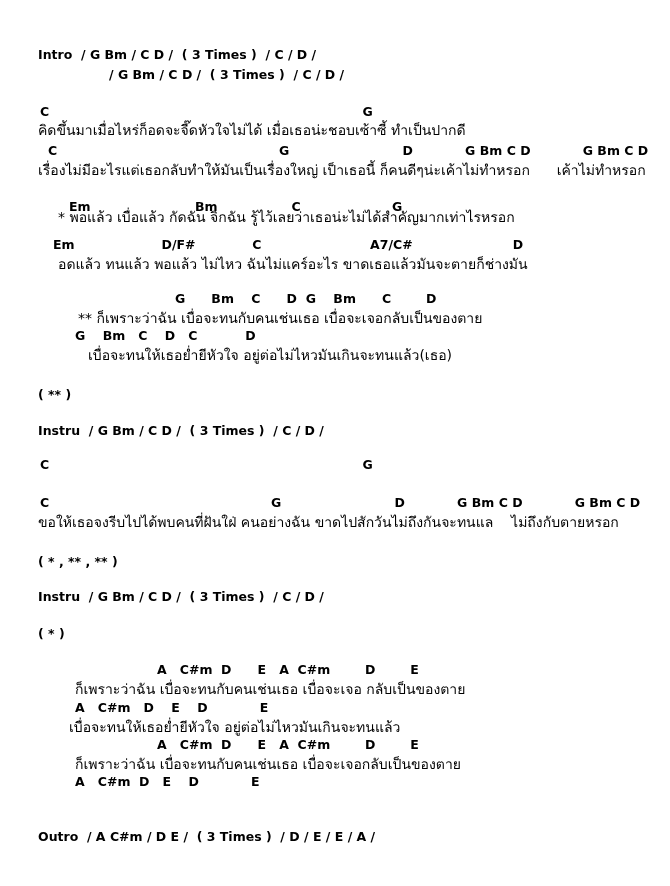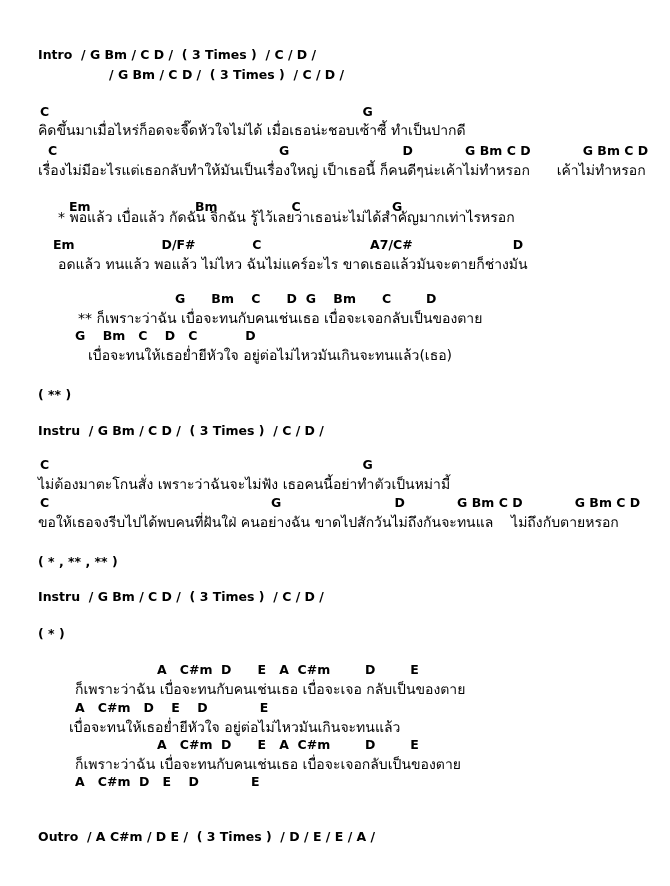--- a/index.html
+++ b/index.html
@@ -63,21 +63,20 @@
     <div class="line lyric" style="left: 58px; top: 210px;">* พอแล้ว เบื่อแล้ว กัดฉัน จิกฉัน รู้ไว้เลยว่าเธอน่ะไม่ได้สำคัญมากเท่าไรหรอก</div>
     <div class="line chords" style="left: 53px; top: 239px;">Em                    D/F#             C                         A7/C#                       D</div>
     <div class="line lyric" style="left: 58px; top: 257px;">อดแล้ว ทนแล้ว พอแล้ว ไม่ไหว ฉันไม่แคร์อะไร ขาดเธอแล้วมันจะตายก็ช่างมัน</div>
     <div class="line chords" style="left: 175px; top: 293px;">G      Bm    C      D  G    Bm      C        D</div>
     <div class="line lyric" style="left: 78px; top: 311px;">** ก็เพราะว่าฉัน เบื่อจะทนกับคนเช่นเธอ เบื่อจะเจอกลับเป็นของตาย</div>
     <div class="line chords" style="left: 75px; top: 330px;">G    Bm   C    D   C           D</div>
     <div class="line lyric" style="left: 88px; top: 348px;">เบื่อจะทนให้เธอย่ำยีหัวใจ อยู่ต่อไม่ไหวมันเกินจะทนแล้ว(เธอ)</div>
     <div class="line marker" style="left: 38px; top: 389px;">( ** )</div>
     <div class="line section" style="left: 38px; top: 425px;">Instru  / G Bm / C D /  ( 3 Times )  / C / D /</div>
     <div class="line chords" style="left: 40px; top: 459px;">C                                                                        G</div>
-    <div class="line lyric" style="left: 38px; top: 477px;">ไม่ต้องมาตะโกนสั่ง เพราะว่าฉันจะไม่ฟัง เธอคนนี้อย่าทำตัวเป็นหม่ามี้</div>
     <div class="line chords" style="left: 40px; top: 497px;">C                                                   G                          D            G Bm C D            G Bm C D</div>
     <div class="line lyric" style="left: 38px; top: 515px;">ขอให้เธอจงรีบไปได้พบคนที่ฝันใฝ่ คนอย่างฉัน ขาดไปสักวันไม่ถึงกันจะทนแล    ไม่ถึงกับตายหรอก</div>
     <div class="line marker" style="left: 38px; top: 556px;">( * , ** , ** )</div>
     <div class="line section" style="left: 38px; top: 591px;">Instru  / G Bm / C D /  ( 3 Times )  / C / D /</div>
     <div class="line marker" style="left: 38px; top: 628px;">( * )</div>
     <div class="line chords" style="left: 157px; top: 664px;">A   C#m  D      E   A  C#m        D        E</div>
     <div class="line lyric" style="left: 75px; top: 682px;">ก็เพราะว่าฉัน เบื่อจะทนกับคนเช่นเธอ เบื่อจะเจอ กลับเป็นของตาย</div>
     <div class="line chords" style="left: 75px; top: 702px;">A   C#m   D    E    D            E</div>
     <div class="line lyric" style="left: 69px; top: 720px;">เบื่อจะทนให้เธอย่ำยีหัวใจ อยู่ต่อไม่ไหวมันเกินจะทนแล้ว</div>
     <div class="line chords" style="left: 157px; top: 739px;">A   C#m  D      E   A  C#m        D        E</div>

